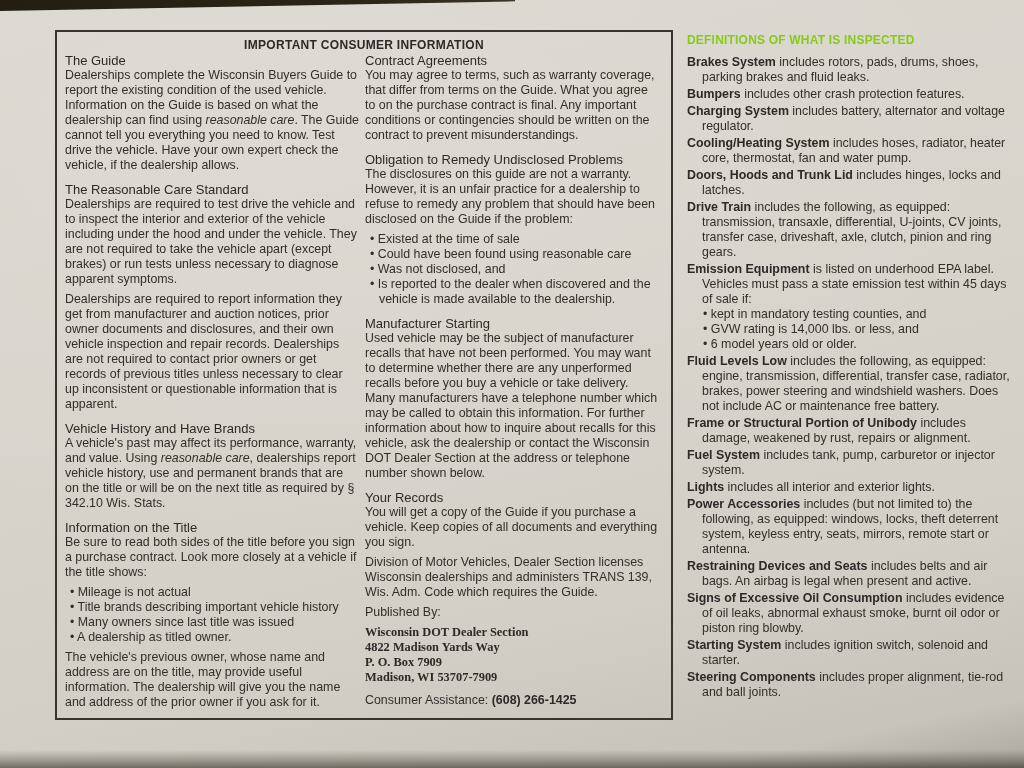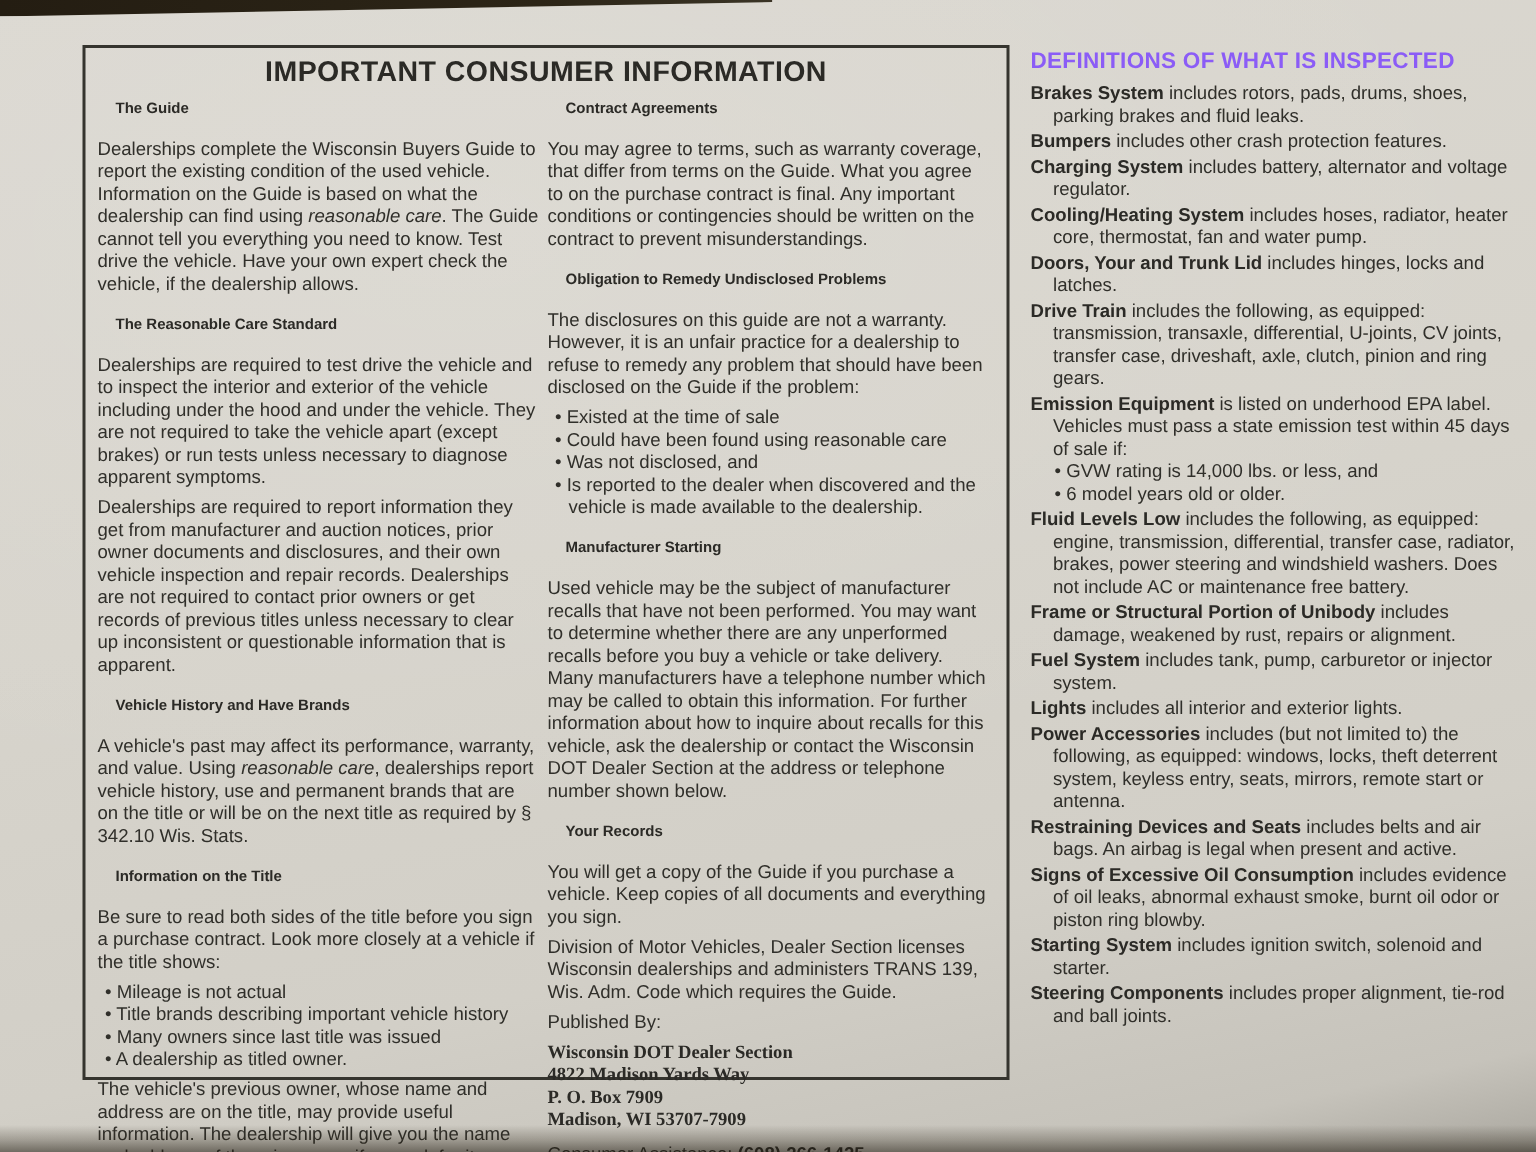--- a/index.html
+++ b/index.html
@@ -24,39 +24,39 @@
     position:absolute;left:0;bottom:0;width:1024px;height:18px;
     background:linear-gradient(180deg,rgba(40,33,20,0) 0%,rgba(40,33,20,0.28) 55%,rgba(33,27,16,0.55) 100%);
   }
   .ink{color:#2e2d29;}
   .box{
     position:absolute;left:55px;top:30px;width:614px;height:686px;
     border:2px solid #35342e;
   }
   .box-title{
     margin:6px 0 0 0;text-align:center;
-    font-size:19px;font-weight:700;letter-spacing:0.3px;color:#2b2a26;
+    font-size:12px;font-weight:700;letter-spacing:0.3px;color:#2b2a26;
   }
   .col{position:absolute;top:21px;font-size:12.4px;line-height:15px;color:#302f2a;}
   .col-left{left:8px;width:294px;}
   .col-mid{left:308px;width:293px;}
   .section{margin:0 0 9px 0;}
-  .heading{margin:12px;font-size:10px;font-weight:700;color:#2b2a26;line-height:15px;}
+  .heading{margin:0;font-size:13px;font-weight:400;color:#2b2a26;line-height:15px;}
   .para{margin:0 0 5px 0;}
   .para:last-child{margin-bottom:0;}
   .bullets{margin:0 0 5px 2px;padding:0;list-style:none;}
   .bullets li{padding-left:12px;text-indent:-9px;}
   .bullets li::before{content:"• ";}
   .bold-lines{margin:0 0 8px 0;font-family:Liberation Serif, serif;}
   .defs{
     position:absolute;left:687px;top:33px;width:324px;
     font-size:12.4px;line-height:15px;color:#302f2a;
   }
   .defs-title{
-    margin:0 0 7px 0;font-size:15px;font-weight:700;letter-spacing:0.2px;color:#8b5cf6;
+    margin:0 0 7px 0;font-size:12px;font-weight:700;letter-spacing:0.2px;color:#84cc16;
   }
   .def-entry{margin:0 0 2px 0;}
   .def-p{margin:0;padding-left:15px;text-indent:-15px;}
   .def-bullets{margin:0 0 0 16px;padding:0;list-style:none;}
   .def-bullets li{padding-left:9px;text-indent:-9px;}
   .def-bullets li::before{content:"• ";}
   b{font-weight:700;color:#2b2a26;}
 </style>
 </head>
 <body>
@@ -131,28 +131,29 @@
       <div class="def-entry">
         <p class="def-p"><b>Bumpers</b> includes other crash protection features.</p>
       </div>
       <div class="def-entry">
         <p class="def-p"><b>Charging System</b> includes battery, alternator and voltage regulator.</p>
       </div>
       <div class="def-entry">
         <p class="def-p"><b>Cooling/Heating System</b> includes hoses, radiator, heater core, thermostat, fan and water pump.</p>
       </div>
       <div class="def-entry">
-        <p class="def-p"><b>Doors, Your and Trunk Lid</b> includes hinges, locks and latches.</p>
+        <p class="def-p"><b>Doors, Hoods and Trunk Lid</b> includes hinges, locks and latches.</p>
       </div>
       <div class="def-entry">
         <p class="def-p"><b>Drive Train</b> includes the following, as equipped: transmission, transaxle, differential, U-joints, CV joints, transfer case, driveshaft, axle, clutch, pinion and ring gears.</p>
       </div>
       <div class="def-entry">
         <p class="def-p"><b>Emission Equipment</b> is listed on underhood EPA label. Vehicles must pass a state emission test within 45 days of sale if:</p>
         <ul class="def-bullets">
+          <li>kept in mandatory testing counties, and</li>
           <li>GVW rating is 14,000 lbs. or less, and</li>
           <li>6 model years old or older.</li>
         </ul>
       </div>
       <div class="def-entry">
         <p class="def-p"><b>Fluid Levels Low</b> includes the following, as equipped: engine, transmission, differential, transfer case, radiator, brakes, power steering and windshield washers. Does not include AC or maintenance free battery.</p>
       </div>
       <div class="def-entry">
         <p class="def-p"><b>Frame or Structural Portion of Unibody</b> includes damage, weakened by rust, repairs or alignment.</p>
       </div>

